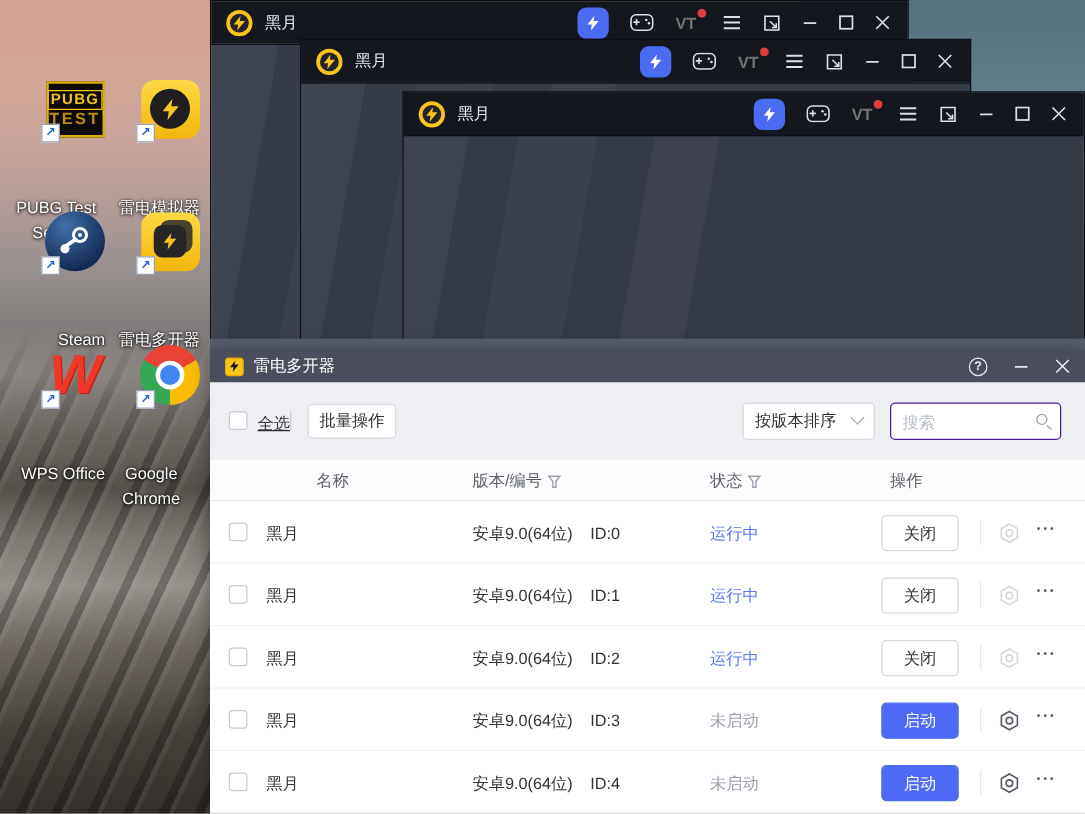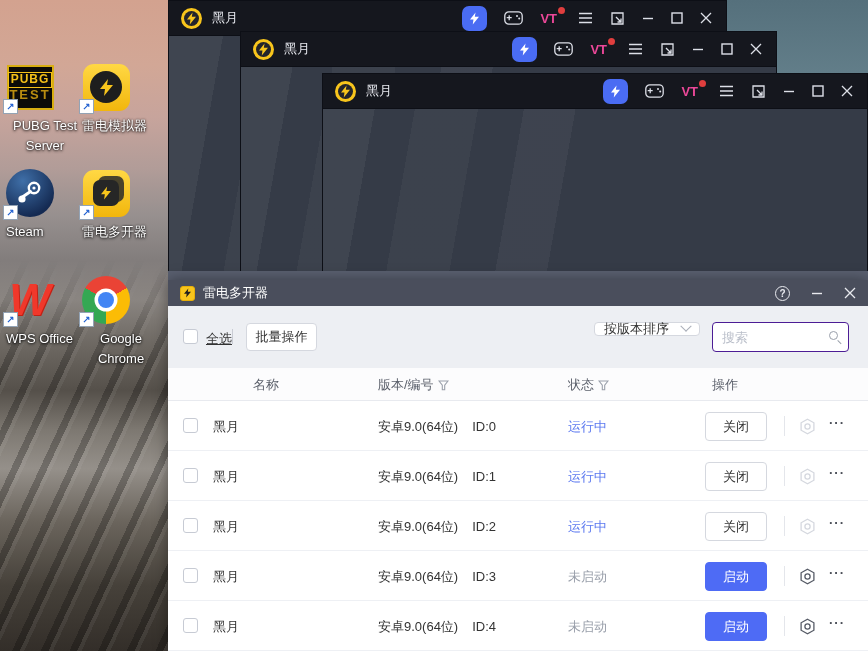--- a/index.html
+++ b/index.html
@@ -13,21 +13,21 @@
       #827d7c 40%, #8a8581 46%, #6d6862 53%, #55504a 60%, #7d7871 66%,
       #95908a 72%, #6b655d 80%, #46413a 90%, #332e29 100%); }
   .wall::after { content:""; position:absolute; inset:0;
     background:repeating-linear-gradient(115deg, rgba(0,0,0,.24) 0 7px, rgba(255,255,255,.06) 7px 11px, transparent 11px 26px);
     -webkit-mask-image:linear-gradient(180deg, transparent 0 40%, #000 56%);
     mask-image:linear-gradient(180deg, transparent 0 40%, #000 56%); }
   .wall-right { position:absolute; left:640px; top:0; width:228px; height:118px;
     background:linear-gradient(180deg,#55707c,#6a8691); }
 
   
-  .dcell { position:absolute; width:78px; display:flex; flex-direction:column; align-items:flex-start; cursor:default; }
+  .dcell { position:absolute; width:78px; display:flex; flex-direction:column; align-items:flex-end; cursor:default;gap:40px; }
   .dicon { position:relative; width:48px; height:48px; display:flex; align-items:center; justify-content:center; }
   .dlabel { margin-top:5px; font-size:13px; color:#fff; text-align:center; line-height:1.5;
     text-shadow:0 1px 3px rgba(0,0,0,.9), 0 0 2px rgba(0,0,0,.8); }
   .shortcut { position:absolute; left:-3px; bottom:-3px; width:15px; height:15px; background:#fff;
     border:1px solid #93a3b5; display:flex; align-items:center; justify-content:center;
     font-size:10px; font-weight:bold; color:#1f5fd0; }
   .ic-pubg { width:47px; height:45px; background:#0c0b08; border:2px solid #d8ae12; display:flex; flex-direction:column; align-items:center; justify-content:center; }
   .pubg-t1 { font-size:12px; font-weight:bold; color:#f4c019; border:1px solid #f4c019; padding:0 2px; line-height:1.15; letter-spacing:1px; }
   .pubg-t2 { font-size:13px; font-weight:bold; color:#b98d10; letter-spacing:2px; line-height:1.1; }
   .ic-ld, .ic-multi { width:47px; height:47px; border-radius:11px; background:linear-gradient(180deg,#ffd844,#f2b60c); display:flex; align-items:center; justify-content:center; }
@@ -46,21 +46,21 @@
 
   
   .win { position:absolute; border:1px solid #0d0f16; }
   .win-tb { height:34px; background:#15171e; display:flex; align-items:center; padding:0 14px 0 12px; }
   .logo { position:relative; width:21px; height:21px; border-radius:50%; background:#f8c51c; display:flex; align-items:center; justify-content:center; }
   .logo-inner { position:absolute; inset:3px; border-radius:50%; background:#23242b; }
   .logo svg { position:relative; z-index:1; }
   .win-title { color:#e7e9ef; font-size:13px; margin-left:10px; }
   .tb-icons { margin-left:auto; display:flex; align-items:center; gap:17px; color:#dde0e8; }
   .boost { width:25px; height:25px; border-radius:7px; background:#4a6cf3; display:flex; align-items:center; justify-content:center; }
-  .vt { position:relative; font-weight:bold; font-size:13px; color:#ec4899; padding-right:4px; }
+  .vt { position:relative; font-weight:bold; font-size:13px; color:#737373; padding-right:4px; }
   .vt::after { content:""; position:absolute; top:-4px; right:-4px; width:7px; height:7px; border-radius:50%; background:#e03e3e; }
   .tbi { display:flex; align-items:center; justify-content:center; }
   .win-content { position:absolute; left:0; right:0; top:34px; bottom:0; background-color:#353b47;
     background-image:
       linear-gradient(100deg, rgba(255,255,255,.05) 0 9%, transparent 9% 16%, rgba(255,255,255,.035) 16% 27%, transparent 27% 35%, rgba(255,255,255,.045) 35% 44%, transparent 44%);
     border-top:1px solid #0d0f16; }
   .band { position:absolute; left:168px; top:271px; width:700px; height:9px; background:#5a6070; }
 
   
   .mgr { position:absolute; left:168px; top:280px; width:700px; height:371px; background:#fff;
@@ -72,21 +72,21 @@
   .help { width:15px; height:15px; border:1.2px solid #e9eaef; border-radius:50%; font-size:10px; font-weight:bold;
     display:flex; align-items:center; justify-content:center; color:#e9eaef; }
 
   .toolbar { position:relative; height:62px; background:#edeff3; }
   .cb { width:15px; height:15px; background:#fff; border:1px solid #c7cbd4; border-radius:3px; display:inline-block; }
   .tb-cb { position:absolute; left:15px; top:23px; }
   .tb-selall { position:absolute; left:38px; top:24px; font-size:13px; color:#333;text-decoration:underline; }
   .tb-div { position:absolute; left:64px; top:23px; width:1px; height:15px; background:#c9ccd4; }
   .btn-batch { position:absolute; left:78px; top:17px; width:71px; height:28px; background:#fff;
     border:1px solid #d5d8df; border-radius:4px; font-size:13px; color:#333; font-family:inherit; }
-  .sort { position:absolute; left:426px; top:16px; width:106px; height:14px; background:#fff;
+  .sort { position:absolute; left:426px; top:16px; width:106px; height:30px; background:#fff;
     border:1px solid #d5d8df; border-radius:4px; display:flex; align-items:center; justify-content:space-between;
     padding:0 9px; font-size:13px; color:#333; }
   .chev { width:8px; height:8px; border-right:1.4px solid #a9aeb8; border-bottom:1.4px solid #a9aeb8;
     transform:rotate(45deg) translate(-2px,-2px); }
   .search { position:absolute; left:544px; top:16px; width:137px; height:30px; background:#fff;
     border:1px solid #4c1d95; border-radius:4px; }
   .search input { position:absolute; left:9px; top:1px; width:100px; height:26px; border:none; outline:none;
     font-size:13px; color:#333; font-family:inherit; background:transparent; }
   .search input::placeholder { color:#b9bec9; }
   .mag { position:absolute; right:10px; top:8px; width:9px; height:9px; border:1.4px solid #9aa0ab; border-radius:50%; }

